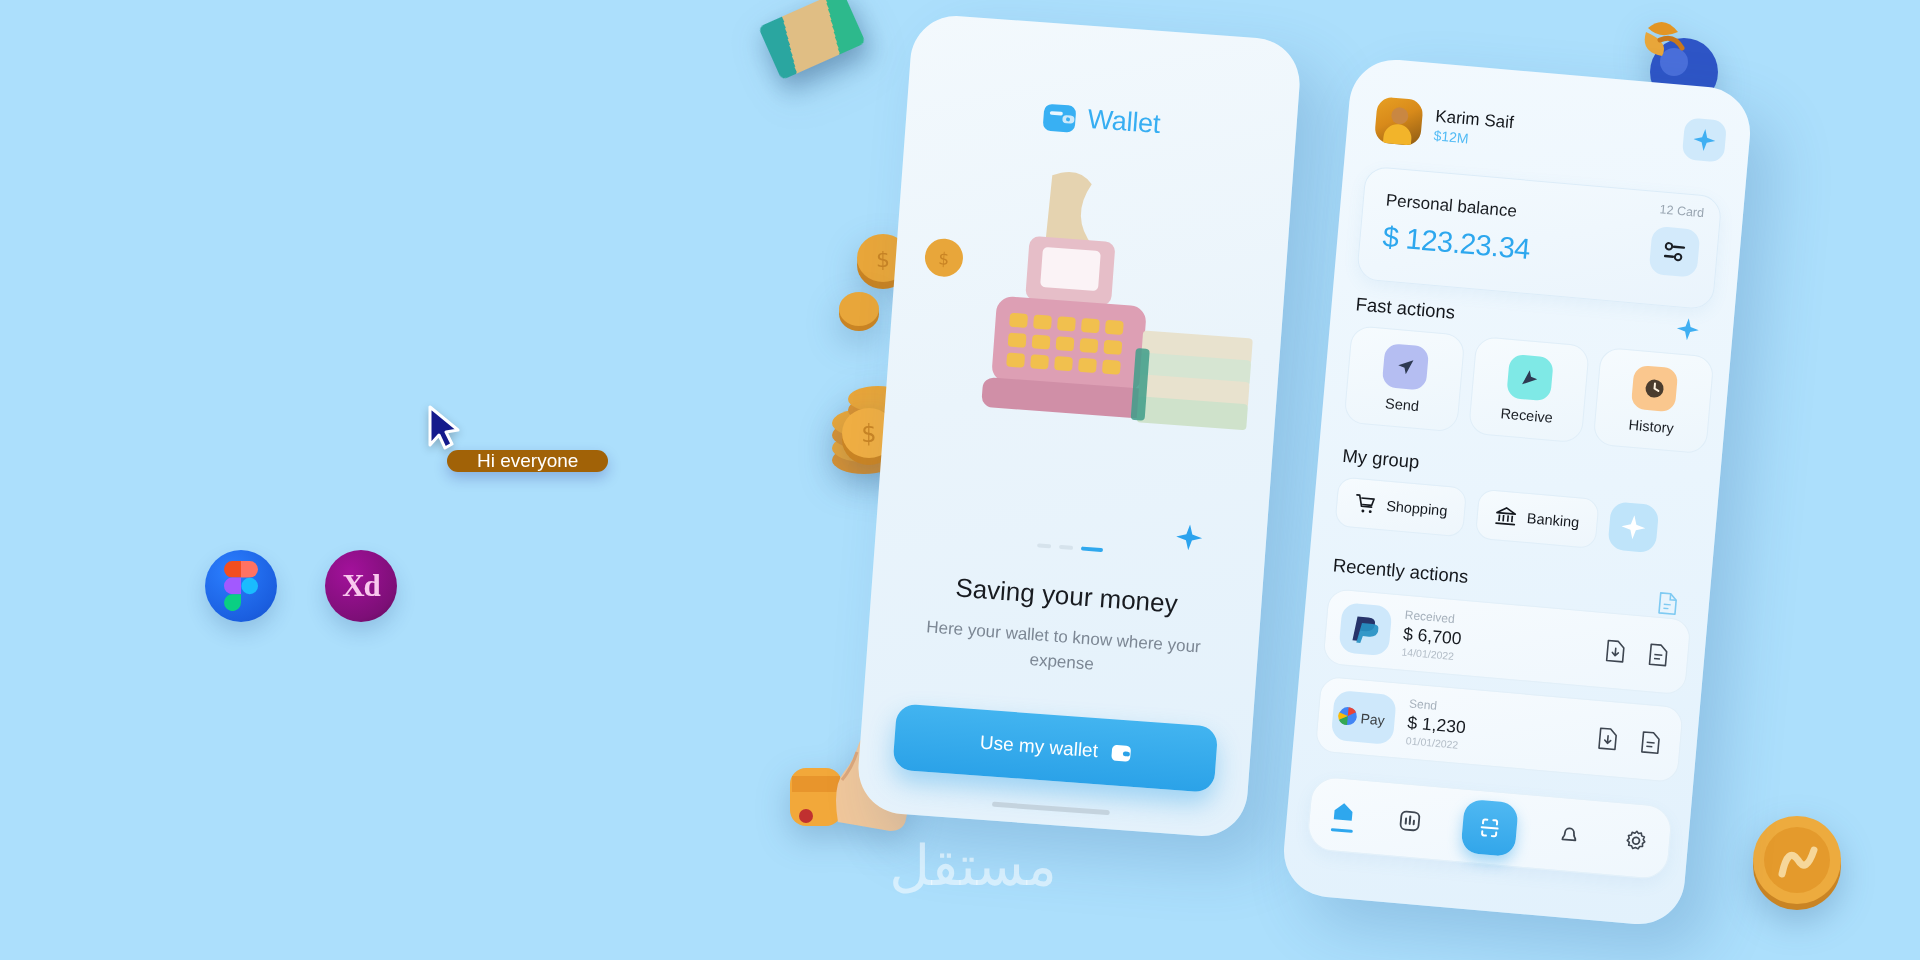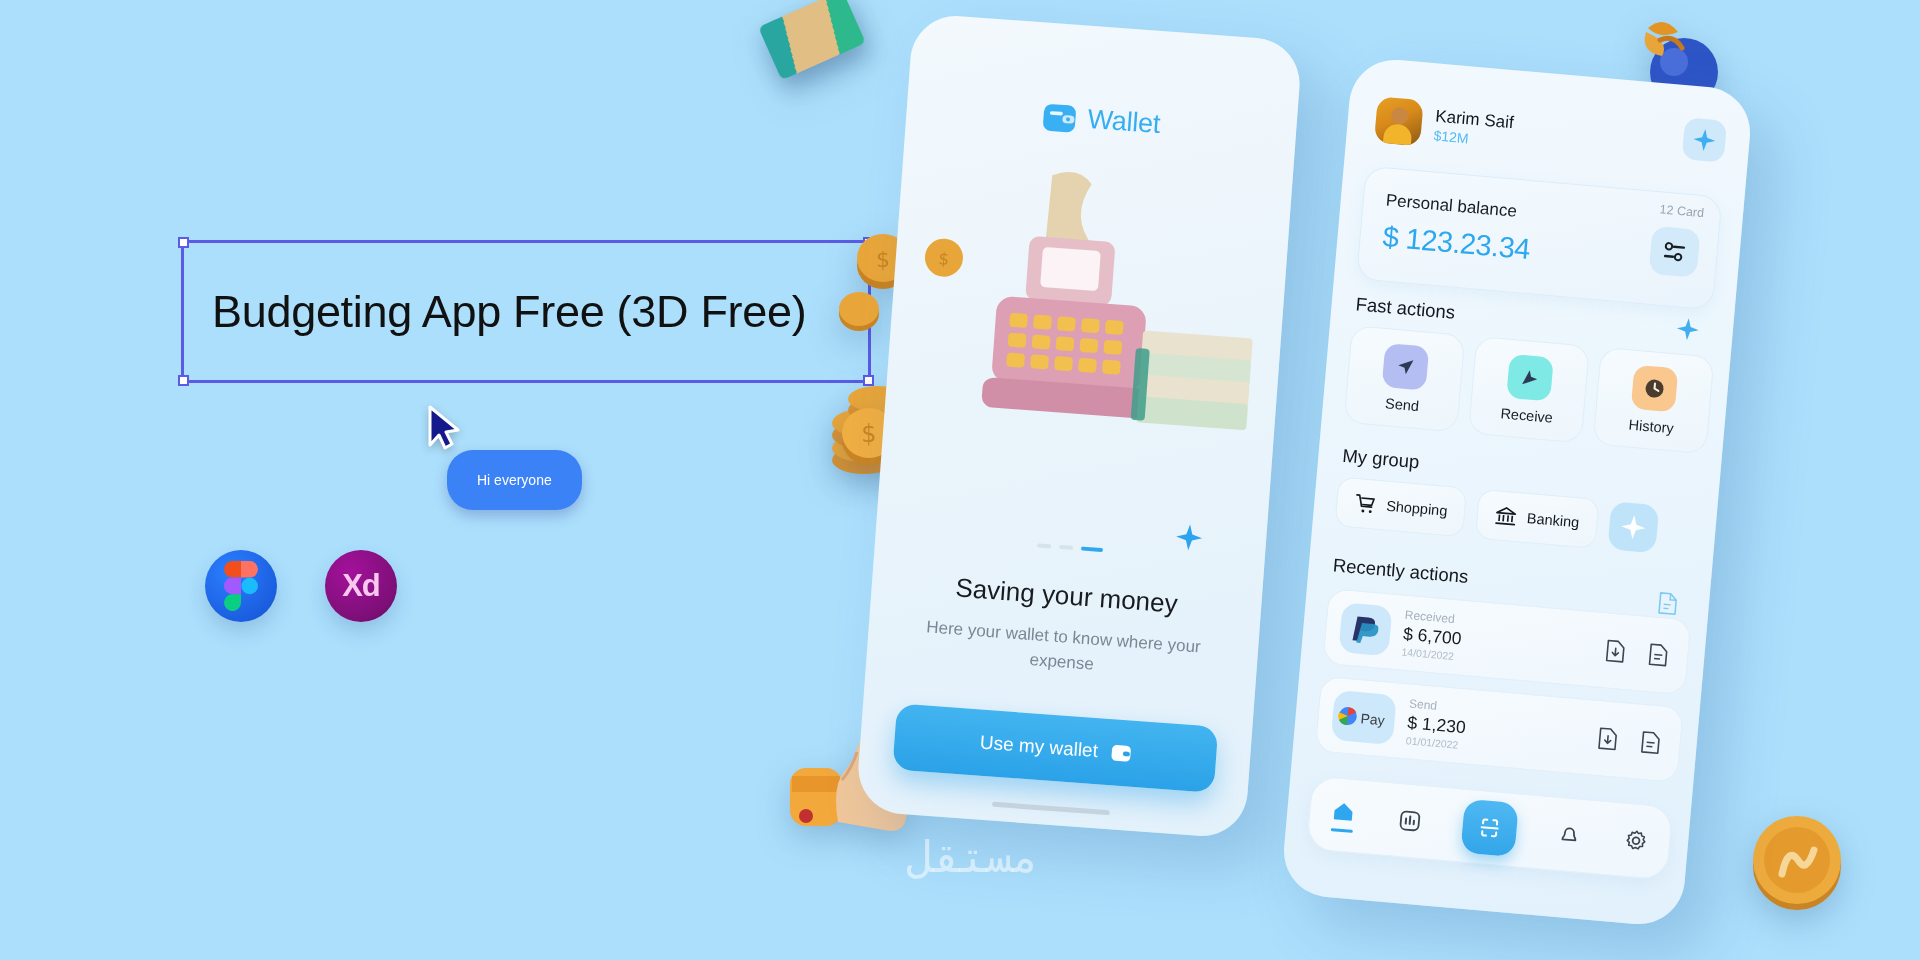--- a/index.html
+++ b/index.html
@@ -48,39 +48,39 @@
   
   .cursor {
     position: absolute;
     left: 427px; top: 405px;
     width: 34px; height: 46px;
     filter: drop-shadow(0 3px 4px rgba(0,0,0,0.22));
   }
   .cursor-label {
     position: absolute;
     left: 447px; top: 450px;
-    background: #3b82f6;
+    background: #a16207;
     color: #fff;
     border-radius: 26px;
-    padding: 22px 30px;
-    font-size: 14px;
+    padding: 0 30px;
+    font-size: 19px;
     box-shadow: 0 6px 14px rgba(20,26,140,0.25);
     white-space: nowrap;
   }
 
   
   .logo-row { position: absolute; left: 205px; top: 550px; display: flex; gap: 48px; }
   .logo-circle {
     width: 72px; height: 72px; border-radius: 50%;
     display: flex; align-items: center; justify-content: center;
     box-shadow: 0 10px 20px rgba(20,60,120,0.18);
     position: relative; overflow: hidden;
   }
   .logo-figma { background: radial-gradient(circle at 35% 30%, #2B7FFF 0%, #1B5FE0 70%, #1550C8 100%); }
-  .logo-xd { background: radial-gradient(circle at 35% 30%, #A3119B 0%, #7D0F77 70%, #5A0A55 100%); }
+  .logo-xd { background: radial-gradient(circle at 35% 30%, #A3119B 0%, #7D0F77 70%, #5A0A55 100%); font-family: Liberation Serif, serif; }
   .xd-text { color: #F9C8EE; font-size: 31px; font-weight: bold; letter-spacing: -1px; }
 
   
   .phone {
     position: absolute;
     border-radius: 46px;
     overflow: hidden;
   }
   
   #phone-left {
@@ -250,37 +250,30 @@
     background: linear-gradient(100deg,#2AA6A0 0%,#2AA6A0 26%, #E0BE84 26%, #E0BE84 72%, #2DB98C 72%);
     box-shadow: 0 12px 20px rgba(30,70,110,0.25);
   }
 
   
   .watermark {
     position: absolute; left: 848px; top: 838px; width: 250px;
     text-align: center; color: rgba(255,255,255,0.52);
     pointer-events: none; user-select: none;
   }
-  .wm-ar { font-size: 44px; line-height: 1; font-family: Liberation Mono, monospace; }
+  .wm-ar { font-size: 56px; line-height: 1; font-family: Liberation Sans, sans-serif; }
   .wm-en { font-size: 31px; line-height: 1.3; letter-spacing: 1px; }
 
   .soft-shadow { filter: drop-shadow(0 12px 16px rgba(30,70,120,0.25)); }
 </style>
 </head>
 <body>
 
 <div id="stage">
 
-  <div class="sel-box">
-    <div class="sel-title">Budgeting App Free (3D Free)</div>
-    <div class="handle h-tl"></div>
-    <div class="handle h-tr"></div>
-    <div class="handle h-bl"></div>
-    <div class="handle h-br"></div>
-  </div>
 
   <svg class="cursor" viewBox="0 0 34 46">
     <path d="M3 2 L3 40 L12 30 L18 43 L25 39 L19 27 L31 25 Z" fill="#141A8C" stroke="#ffffff" stroke-width="3" stroke-linejoin="round"></path>
   </svg>
   <div class="cursor-label">Hi everyone</div>
 
   <div class="logo-row">
     <div class="logo-circle logo-figma">
       <svg width="34" height="50" viewBox="0 0 34 50">
         <path d="M0 8.3A8.3 8.3 0 0 1 8.3 0H17v16.6H8.3A8.3 8.3 0 0 1 0 8.3Z" fill="#F24E1E"></path>

